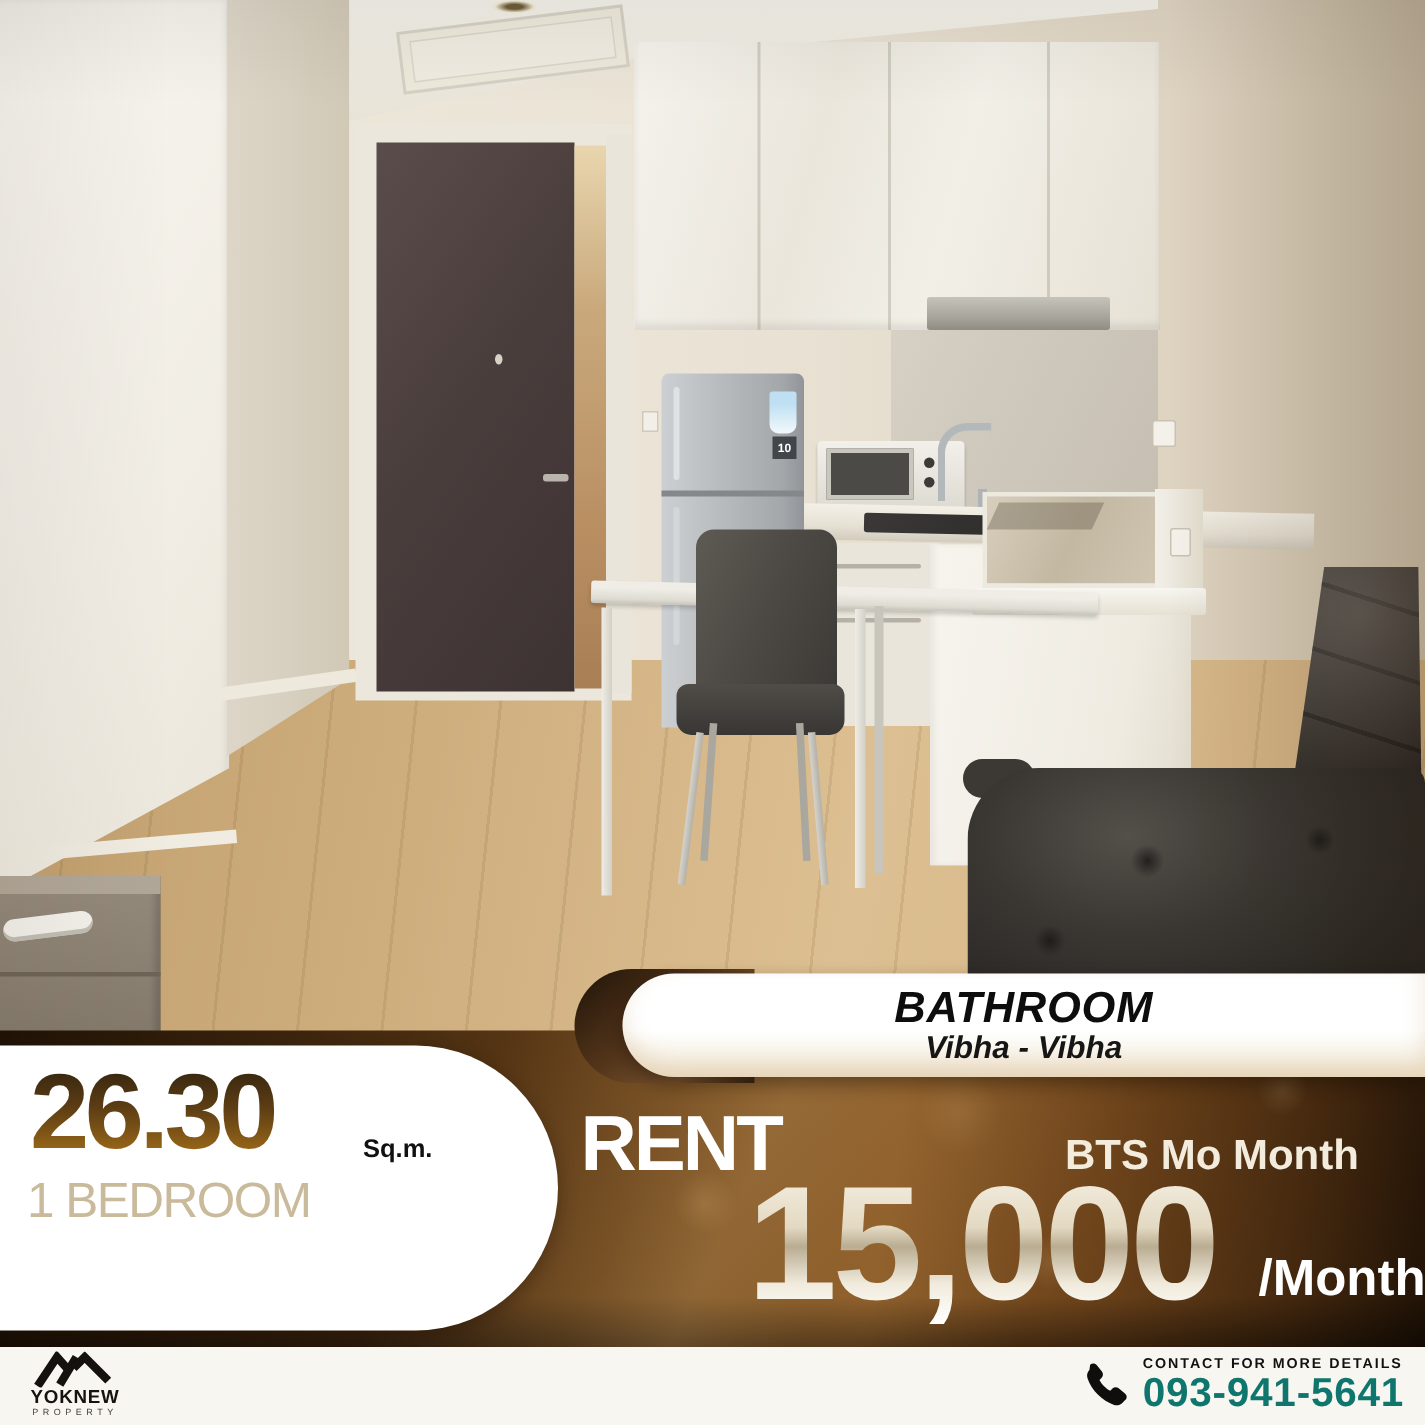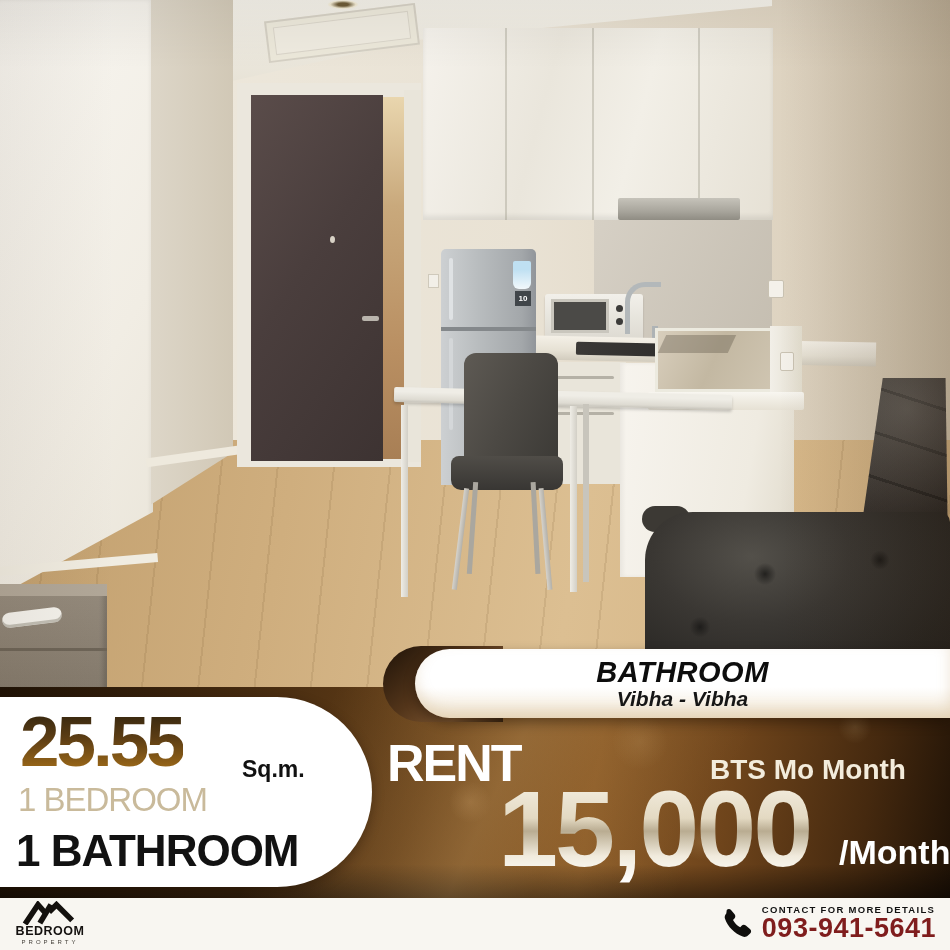--- a/index.html
+++ b/index.html
@@ -146,41 +146,41 @@
     display:flex;flex-direction:column;align-items:center;justify-content:center;position:absolute;}
   .ribbon .project-name{position:static;font-size:29px;font-weight:800;font-style:italic;
     color:#0d0d0d;letter-spacing:.5px;line-height:1.05;}
   .ribbon .project-location{position:static;font-size:21px;font-weight:700;font-style:italic;
     color:#161616;line-height:1.1;}
   .panel{left:0;top:697px;width:372px;height:190px;z-index:7;border-radius:0 95px 95px 0;
     background:#ffffff;box-shadow:0 4px 12px rgba(30,15,0,.35);}
   .area-value{left:20px;top:706px;z-index:8;font-size:71px;font-weight:800;letter-spacing:-3px;line-height:1;
     background:linear-gradient(to bottom,#3c2a10 15%,#5c3d14 45%,#956418 85%);
     -webkit-background-clip:text;background-clip:text;-webkit-text-fill-color:transparent;color:transparent;}
-  .area-unit{left:242px;top:756px;z-index:8;font-size:23px;font-weight:800;color:#111;}
+  .area-unit{left:242px;top:756px;z-index:8;font-size:17px;font-weight:800;color:#111;}
   .bedroom{left:18px;top:783px;z-index:8;font-size:33px;font-weight:400;color:#c9ba9b;letter-spacing:-1px;line-height:1;}
   .bathroom{left:16px;top:829px;z-index:8;font-size:44px;font-weight:800;color:#121212;letter-spacing:-1px;line-height:1;}
   .rent-label{left:387px;top:737px;z-index:8;font-size:52px;font-weight:800;color:#ffffff;letter-spacing:-2px;line-height:1;}
   .bts-label{left:710px;top:756px;z-index:8;font-size:28px;font-weight:800;color:#f3ecdc;line-height:1;}
   .price-value{left:498px;top:775px;z-index:8;font-size:108px;font-weight:700;letter-spacing:-3px;line-height:1;
     background:linear-gradient(to bottom,#f7f2e6 0%,#e3d9c2 40%,#b9ac91 52%,#f1ebdd 75%,#ffffff 100%);
     -webkit-background-clip:text;background-clip:text;-webkit-text-fill-color:transparent;color:transparent;}
   .price-period{left:839px;top:835px;z-index:8;font-size:34px;font-weight:800;color:#ffffff;line-height:1;}
 
   
   .footer{left:0;top:898px;width:950px;height:52px;z-index:9;background:#f8f6f1;}
   .logo{left:12px;top:3px;width:76px;text-align:center;}
   .logo svg{position:static;display:block;margin:0 auto;}
   .brand-name{position:static;display:block;font-size:12.5px;font-weight:800;letter-spacing:.5px;color:#151210;line-height:1;}
   .brand-sub{position:static;display:block;font-size:6px;letter-spacing:3px;color:#46423c;line-height:1.4;}
   .contact{right:14px;top:6px;display:flex;align-items:center;gap:9px;position:absolute;}
   .contact svg{position:static;}
   .contact-col{position:static;display:flex;flex-direction:column;align-items:flex-start;}
   .contact-label{position:static;font-size:9.5px;font-weight:700;letter-spacing:1.3px;color:#111;line-height:1.2;}
-  .phone-number{position:static;font-size:27px;font-weight:800;letter-spacing:.5px;color:#7f1d1d;line-height:1;}
+  .phone-number{position:static;font-size:27px;font-weight:800;letter-spacing:.5px;color:#0f766e;line-height:1;}
 </style>
 </head>
 <body>
 
 <div class="canvas">
 
   <div class="photo" aria-label="Condo room interior: dark entrance door, white kitchenette with refrigerator, microwave and hob, small white dining table with grey chair, black leather sofa, light wooden floor">
     <div class="floor"></div>
     <div class="ceiling"></div>
     <div class="vent">
@@ -256,38 +256,37 @@
 
   <div class="band"></div>
 
   <div class="ribbon-shadow"></div>
   <div class="ribbon">
     <div class="project-name">BATHROOM</div>
     <div class="project-location">Vibha - Vibha</div>
   </div>
 
   <div class="panel"></div>
-  <div class="area-value">25.55</div>
+  <div class="area-value">26.30</div>
   <div class="area-unit">Sq.m.</div>
   <div class="bedroom">1 BEDROOM</div>
-  <div class="bathroom">1 BATHROOM</div>
 
   <div class="rent-label">RENT</div>
   <div class="bts-label">BTS Mo Month</div>
   <div class="price-value">15,000</div>
   <div class="price-period">/Month</div>
 
   <div class="footer">
     <div class="logo">
       <svg width="56" height="24" viewBox="0 0 60 26">
         <path d="M3 25 L17 4 L25 13" stroke="#14110e" stroke-width="6" fill="none"></path>
         <path d="M19 24 L31 4" stroke="#14110e" stroke-width="6" fill="none"></path>
         <path d="M29 12 L37 4 L54 21" stroke="#14110e" stroke-width="6" fill="none"></path>
       </svg>
-      <span class="brand-name">BEDROOM</span>
+      <span class="brand-name">YOKNEW</span>
       <span class="brand-sub">PROPERTY</span>
     </div>
     <div class="contact">
       <svg width="32" height="32" viewBox="0 0 20 20">
         <path fill="#0f0e0c" d="M3.6 1.8C4.4 1 5.7 1.1 6.4 2l2.1 2.6c.6.8.6 1.9-.1 2.6l-.9.9c.8 1.7 2.8 3.7 4.5 4.5l.9-.9c.7-.7 1.8-.7 2.6-.1l2.6 2.1c.9.7 1 2 .1 2.8l-1.2 1.2c-.9.9-2.2 1.2-3.4.8-5-1.7-9.4-6.1-11.1-11.1-.4-1.2-.1-2.5.8-3.4z"></path>
       </svg>
       <div class="contact-col">
         <span class="contact-label">CONTACT FOR MORE DETAILS</span>
         <span class="phone-number">093-941-5641</span>
       </div>

